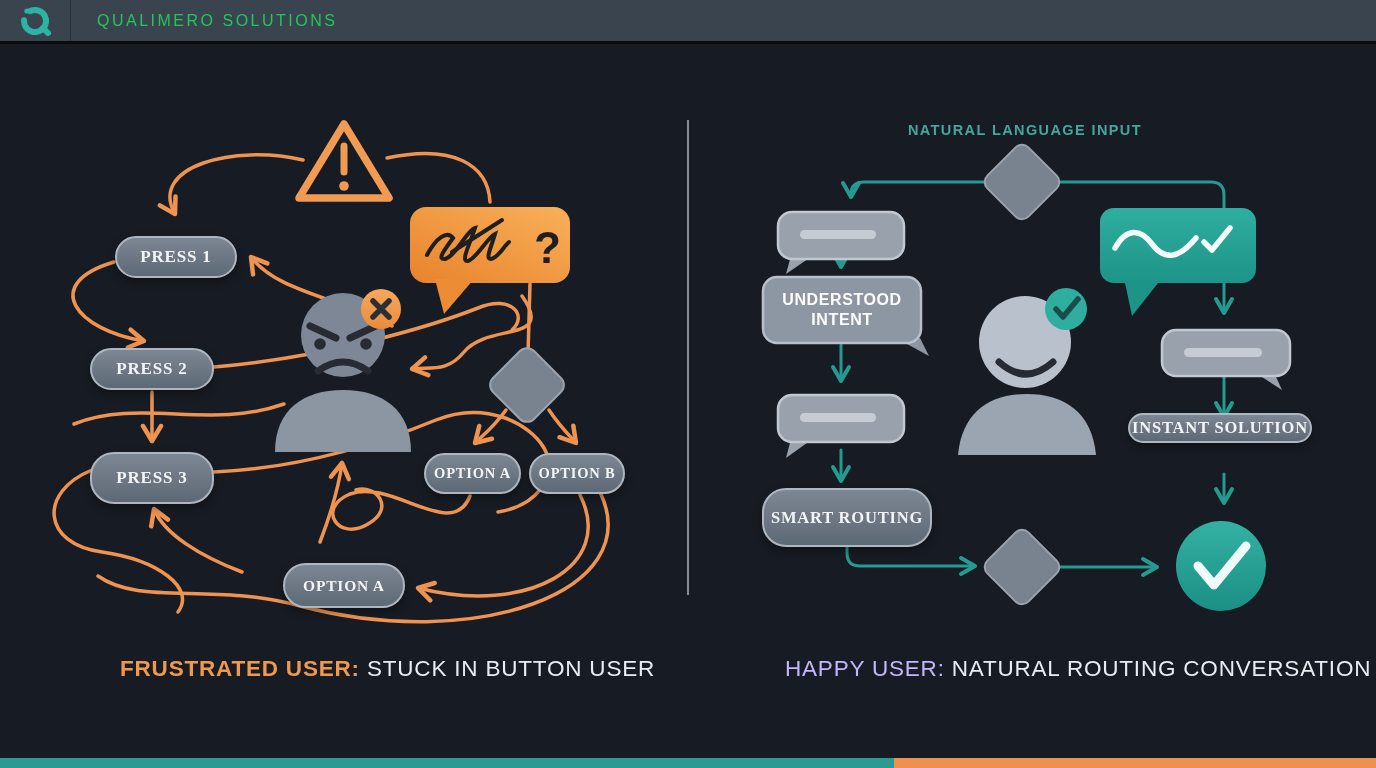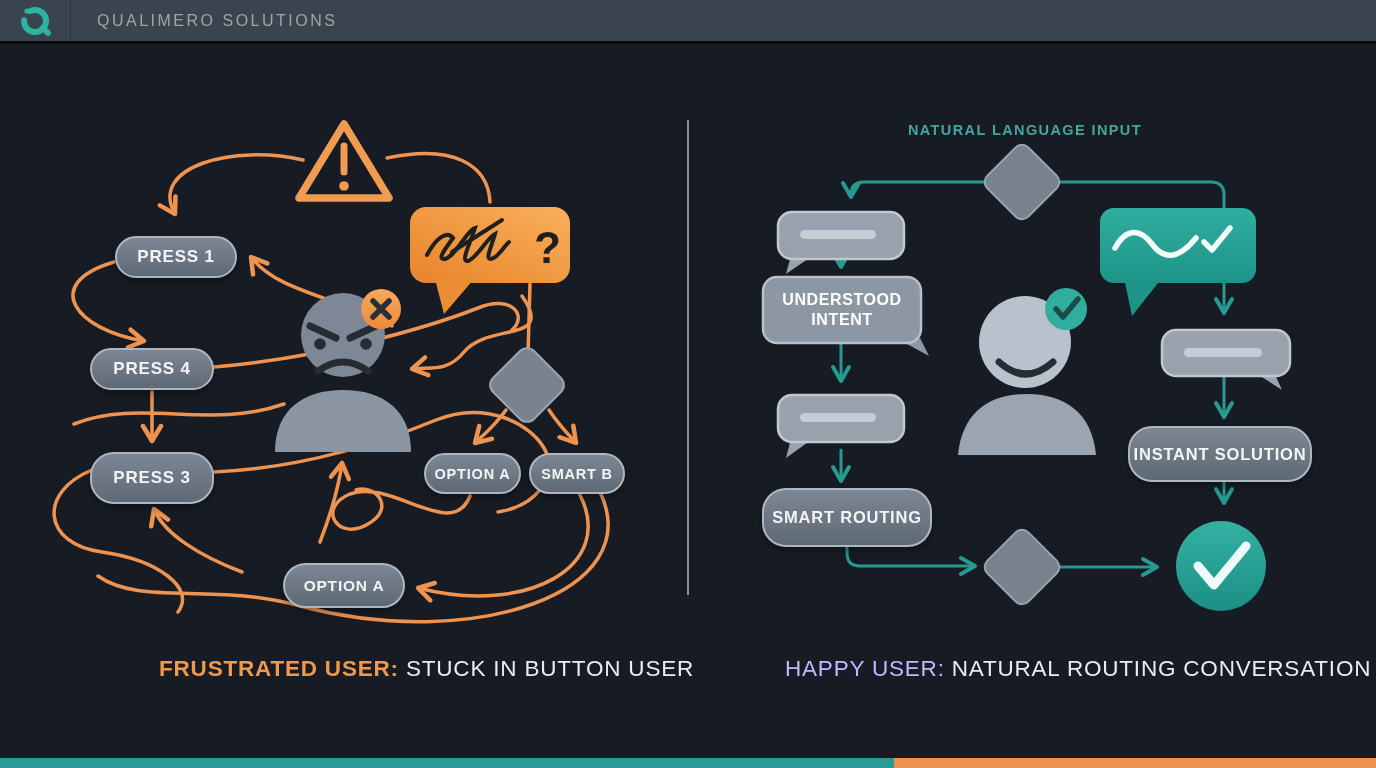--- a/index.html
+++ b/index.html
@@ -12,59 +12,60 @@
   .topbar{
     position:absolute;top:0;left:0;width:1376px;height:44px;
     background:#3a444e;display:flex;align-items:center;
     border-bottom:3px solid #0a0d10;box-sizing:border-box;z-index:5;
   }
   .logo-box{
     width:70px;height:100%;display:flex;align-items:center;justify-content:center;
     border-right:1px solid #29323a;
   }
   .brand{
-    margin-left:26px;color:#a3a3a3;font-size:16px;letter-spacing:2.5px;
+    margin-left:26px;color:#22c55e;font-size:16px;letter-spacing:2.5px;
     font-weight:500;
   }
   
   #canvas{position:absolute;top:0;left:0;z-index:1;}
   
   .pill{
     position:absolute;display:flex;align-items:center;justify-content:center;
     background:linear-gradient(180deg,#7d8793 0%,#5e6976 100%);
     border:2px solid #aeb6c0;border-radius:24px;color:#f2f4f6;
     font-weight:700;letter-spacing:.8px;z-index:2;box-sizing:border-box;
     box-shadow:0 4px 8px rgba(0,0,0,.35);
+    font-family:Liberation Serif, serif;
   }
   #press1{left:115px;top:236px;width:122px;height:42px;font-size:17px;}
   #press2{left:90px;top:348px;width:124px;height:42px;font-size:17px;}
   #press3{left:90px;top:452px;width:124px;height:52px;font-size:17px;}
   #optA  {left:424px;top:453px;width:97px;height:41px;font-size:14.5px;}
   #optB  {left:529px;top:453px;width:96px;height:41px;font-size:14.5px;}
   #optA2 {left:283px;top:563px;width:122px;height:45px;font-size:15.5px;}
   #smart {left:762px;top:488px;width:170px;height:59px;font-size:16.5px;}
-  #instant{left:1128px;top:426px;width:184px;height:56px;font-size:16.5px;}
+  #instant{left:1128px;top:413px;width:184px;height:30px;font-size:16.5px;}
   
   .flow-label{
     position:absolute;left:902px;top:122px;width:240px;text-align:right;
     color:#46a59d;font-size:14.5px;font-weight:700;letter-spacing:1.4px;z-index:2;
   }
   .ui-text{
     position:absolute;left:763px;top:277px;width:158px;height:66px;
     display:flex;align-items:center;justify-content:center;text-align:center;
     color:#ffffff;font-size:16px;font-weight:700;letter-spacing:.6px;
     line-height:1.25;z-index:2;padding:0 14px;box-sizing:border-box;
   }
   .caption{
     position:absolute;top:656px;font-size:22.5px;letter-spacing:.8px;
     color:#e9edf1;font-weight:500;z-index:2;white-space:pre;
   }
   #cap-left{left:120px;}
   #cap-right{left:785px;}
-  .hl-orange{color:#f0994d;font-weight:700;margin-left:39px;}
+  .hl-orange{color:#f0994d;font-weight:700;}
   .hl-teal{color:#c4b5fd;font-weight:400;}
   
   .bottom-bar{position:absolute;bottom:0;left:0;width:1376px;height:10px;display:flex;z-index:5;}
   .bottom-teal{flex:0 0 65%;background:#2a9b92;}
   .bottom-orange{flex:1;background:#ee9150;}
 </style>
 </head>
 <body>
 
 <div class="topbar">
@@ -220,24 +221,24 @@
     </g>
   </g>
 
   <g>
     <circle cx="1221" cy="566" r="45" fill="url(#gTC)"></circle>
     <path d="M1198,566 L1214,585 L1246,546" fill="none" stroke="#eefbf8" stroke-width="9" stroke-linecap="round" stroke-linejoin="round"></path>
   </g>
 </svg>
 
 <div class="pill" id="press1">PRESS 1</div>
-<div class="pill" id="press2">PRESS 4</div>
+<div class="pill" id="press2">PRESS 2</div>
 <div class="pill" id="press3">PRESS 3</div>
 <div class="pill" id="optA">OPTION A</div>
-<div class="pill" id="optB">SMART B</div>
+<div class="pill" id="optB">OPTION B</div>
 <div class="pill" id="optA2">OPTION A</div>
 <div class="pill" id="smart">SMART ROUTING</div>
 <div class="pill" id="instant">INSTANT SOLUTION</div>
 
 <div class="flow-label">NATURAL LANGUAGE INPUT</div>
 
 <div class="ui-text">UNDERSTOOD INTENT</div>
 
 <div class="caption" id="cap-left"><span class="hl-orange">FRUSTRATED USER:</span><span> STUCK IN BUTTON USER</span></div>
 

